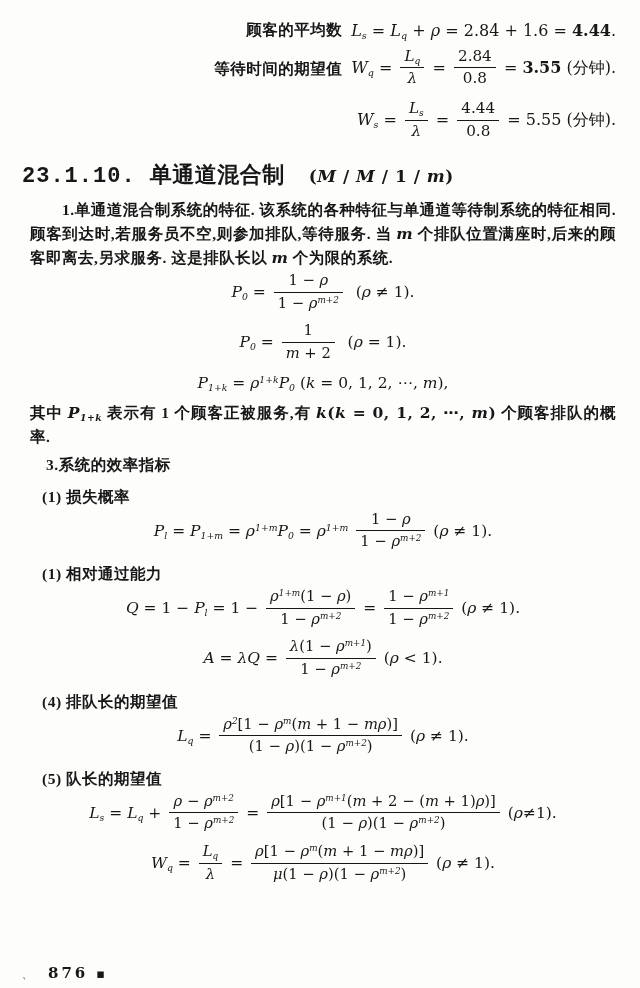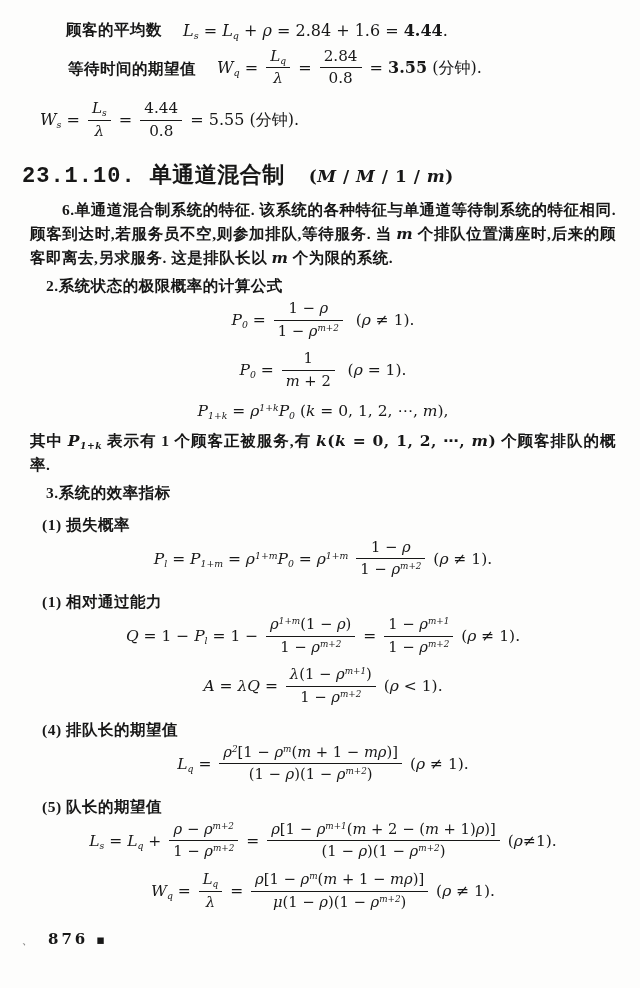--- a/index.html
+++ b/index.html
@@ -7,21 +7,21 @@
     width:640px;height:988px;position:relative;
     background:#fdfdfc;color:#171717;
     font-family:"Liberation Serif","DejaVu Serif",serif;
   }
   .page{padding:16px 24px 0 30px;position:relative;height:100%;box-sizing:border-box;}
 
   
   .cn{font-size:15.5px;font-weight:600;letter-spacing:0.5px;line-height:24px;}
 
   
-  .iline{display:flex;align-items:center;gap:21px;margin-bottom:7px;white-space:nowrap;}
+  .iline{display:flex;align-items:center;gap:9px;margin-bottom:7px;white-space:nowrap;justify-content:flex-end;}
   .iline:nth-child(1){padding-left:36px;margin-top:2px;}
   .iline:nth-child(2){padding-left:38px;}
   .iline:nth-child(3){padding-left:10px;margin-top:12px;}
 
   
   .math{font-size:16px;white-space:nowrap;}
   .mo{font-family:"DejaVu Serif","DejaVu Sans",serif;white-space:pre;}
   .mi{font-family:"DejaVu Serif",serif;font-style:italic;white-space:pre;}
   .mb{font-weight:700;}
   sub.ms{font-size:0.60em;font-style:italic;vertical-align:-0.35em;line-height:0;font-family:"DejaVu Serif",serif;}
@@ -42,21 +42,21 @@
   .seg-math{font-size:15.5px;}
   .seg-math .mi{font-weight:600;}
 
   .subhead{margin:4px 0 2px;padding-left:16px;}
   .itemlabel{margin:8px 0 0;padding-left:12px;}
 
   
   .formula{text-align:center;margin:3px 0 9px;font-size:15.5px;white-space:nowrap;}
 
   
-  .footer{position:absolute;left:22px;bottom:40px;font-size:15px;font-weight:700;font-family:"DejaVu Serif",serif;}
+  .footer{position:absolute;left:22px;bottom:6px;font-size:15px;font-weight:700;font-family:"DejaVu Serif",serif;}
   .footer .tick{opacity:.5;font-size:10px;margin-right:16px;}
   .footer .pnum{letter-spacing:3px;}
   .footer .pdot{margin-left:8px;font-size:13px;}
 </style>
 </head>
 <body>
 
 <div class="page">
 
   <div>
@@ -70,23 +70,22 @@
     </div>
     <div class="iline">
       <span class="math"><span class="mi">W</span><sub class="ms">s</sub><span class="mo"> = </span><span class="frac"><span class="num"><span class="mi">L</span><sub class="ms">s</sub></span><span class="den"><span class="mi">λ</span></span></span><span class="mo"> = </span><span class="frac"><span class="num"><span class="mo">4.44</span></span><span class="den"><span class="mo">0.8</span></span></span><span class="mo"> = 5.55 (分钟).</span></span>
     </div>
   </div>
 
   <div class="heading">
     <span class="hnum">23.1.10.</span><span>单通道混合制</span><span class="math"><span class="mo">(</span><span class="mi">M</span><span class="mo"> / </span><span class="mi">M</span><span class="mo"> / 1 / </span><span class="mi">m</span><span class="mo">)</span></span>
   </div>
 
-  <p class="para indent cn"><span class="seg-text">6.单通道混合制系统的特征. 该系统的各种特征与单通道等待制系统的特征相同. 顾客到达时,若服务员不空,则参加排队,等待服务. 当 </span><span class="seg-math math"><span class="mi">m</span></span><span class="seg-text"> 个排队位置满座时,后来的顾客即离去,另求服务. 这是排队长以 </span><span class="seg-math math"><span class="mi">m</span></span><span class="seg-text"> 个为限的系统.</span></p>
+  <p class="para indent cn"><span class="seg-text">1.单通道混合制系统的特征. 该系统的各种特征与单通道等待制系统的特征相同. 顾客到达时,若服务员不空,则参加排队,等待服务. 当 </span><span class="seg-math math"><span class="mi">m</span></span><span class="seg-text"> 个排队位置满座时,后来的顾客即离去,另求服务. 这是排队长以 </span><span class="seg-math math"><span class="mi">m</span></span><span class="seg-text"> 个为限的系统.</span></p>
 
-  <p class="subhead cn">2.系统状态的极限概率的计算公式</p>
 
   <div class="formula"><span class="mi">P</span><sub class="ms">0</sub><span class="mo"> = </span><span class="frac"><span class="num"><span class="mo">1 − </span><span class="mi">ρ</span></span><span class="den"><span class="mo">1 − </span><span class="mi">ρ</span><sup class="msup">m+2</sup></span></span><span class="mo">  (</span><span class="mi">ρ</span><span class="mo"> ≠ 1).</span></div>
   <div class="formula"><span class="mi">P</span><sub class="ms">0</sub><span class="mo"> = </span><span class="frac"><span class="num"><span class="mo">1</span></span><span class="den"><span class="mi">m</span><span class="mo"> + 2</span></span></span><span class="mo">  (</span><span class="mi">ρ</span><span class="mo"> = 1).</span></div>
   <div class="formula"><span class="mi">P</span><sub class="ms">1+k</sub><span class="mo"> = </span><span class="mi">ρ</span><sup class="msup">1+k</sup><span class="mi">P</span><sub class="ms">0</sub><span class="mo"> (</span><span class="mi">k</span><span class="mo"> = 0, 1, 2, ⋯, </span><span class="mi">m</span><span class="mo">),</span></div>
 
   <p class="para cn"><span class="seg-text">其中 </span><span class="seg-math math"><span class="mi">P</span><sub class="ms">1+k</sub></span><span class="seg-text"> 表示有 1 个顾客正被服务,有 </span><span class="seg-math math"><span class="mi">k</span><span class="mo">(</span><span class="mi">k</span><span class="mo"> = 0, 1, 2, ⋯, </span><span class="mi">m</span><span class="mo">)</span></span><span class="seg-text"> 个顾客排队的概率.</span></p>
 
   <p class="subhead cn">3.系统的效率指标</p>
 
   <p class="itemlabel cn">(1) 损失概率</p>

